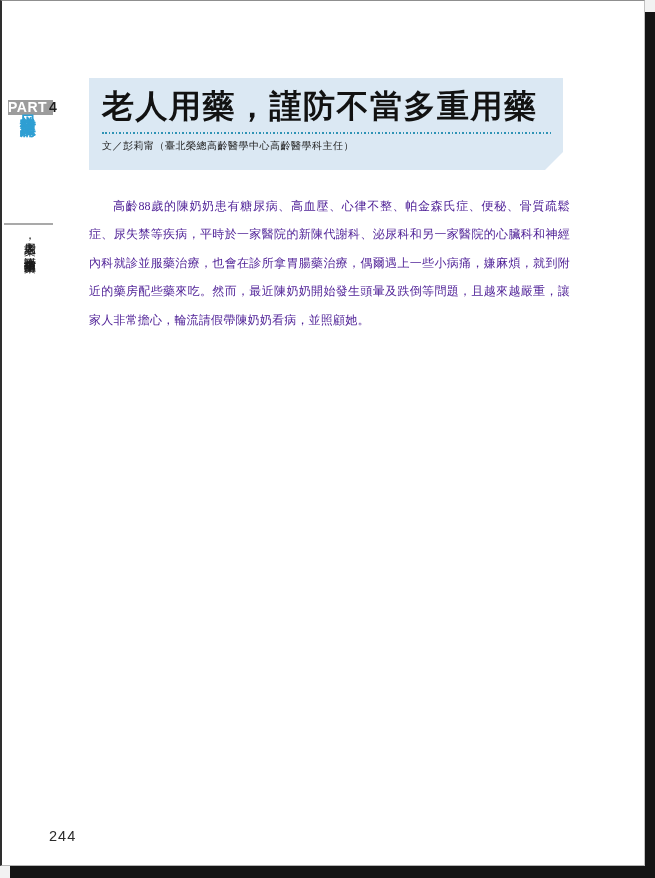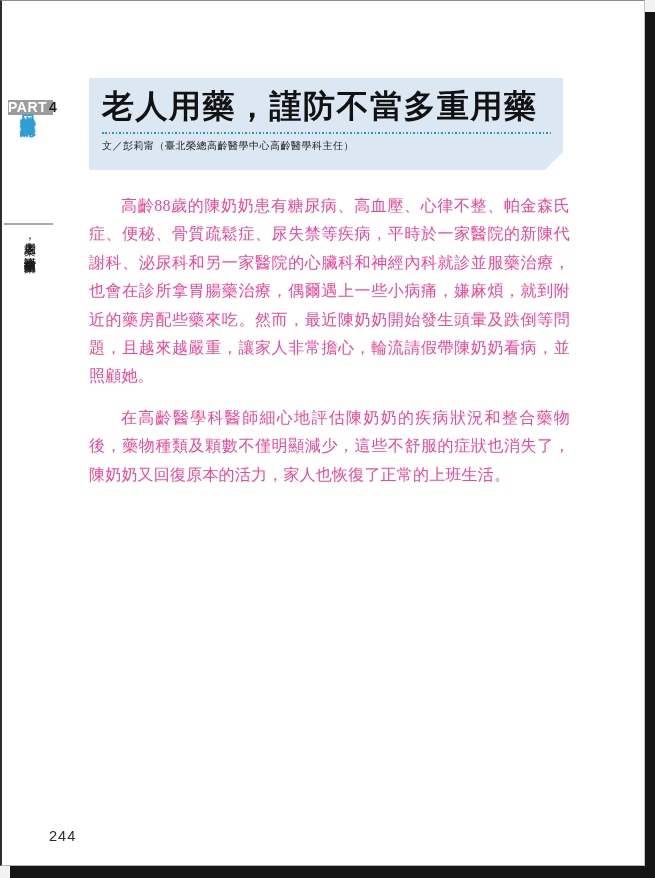--- a/index.html
+++ b/index.html
@@ -107,24 +107,24 @@
     white-space: nowrap;
   }
 
   
   .body-text {
     position: absolute;
     left: 87px; top: 191px;
     width: 481px;
   }
   .body-text p {
-    font-size: 16px;
+    font-size: 12px;
     line-height: 28.4px;
     letter-spacing: 0.2px;
-    color: #ec4899;
+    color: #4c1d95;
     text-align: justify;
     text-indent: 2em;
     margin-bottom: 13px;
   }
 
   
   .page-number {
     position: absolute;
     left: 47px; top: 827px;
     font-family: "Liberation Sans", "DejaVu Sans", sans-serif;
@@ -151,18 +151,17 @@
     <div class="article-title-vert">老人用藥，謹防不當多重用藥</div>
 
     <div class="title-box">
       <h1 class="article-title">老人用藥，謹防不當多重用藥</h1>
       <div class="title-dotted-rule"></div>
       <div class="byline">文／彭莉甯（臺北榮總高齡醫學中心高齡醫學科主任）</div>
     </div>
 
     <div class="body-text">
       <p>高齡88歲的陳奶奶患有糖尿病、高血壓、心律不整、帕金森氏症、便秘、骨質疏鬆症、尿失禁等疾病，平時於一家醫院的新陳代謝科、泌尿科和另一家醫院的心臟科和神經內科就診並服藥治療，也會在診所拿胃腸藥治療，偶爾遇上一些小病痛，嫌麻煩，就到附近的藥房配些藥來吃。然而，最近陳奶奶開始發生頭暈及跌倒等問題，且越來越嚴重，讓家人非常擔心，輪流請假帶陳奶奶看病，並照顧她。</p>
-      <p>在高齡醫學科醫師細心地評估陳奶奶的疾病狀況和整合藥物後，藥物種類及顆數不僅明顯減少，這些不舒服的症狀也消失了，陳奶奶又回復原本的活力，家人也恢復了正常的上班生活。</p>
     </div>
 
     <div class="page-number">244</div>
   </div>
 </div>
 
 </body></html>

